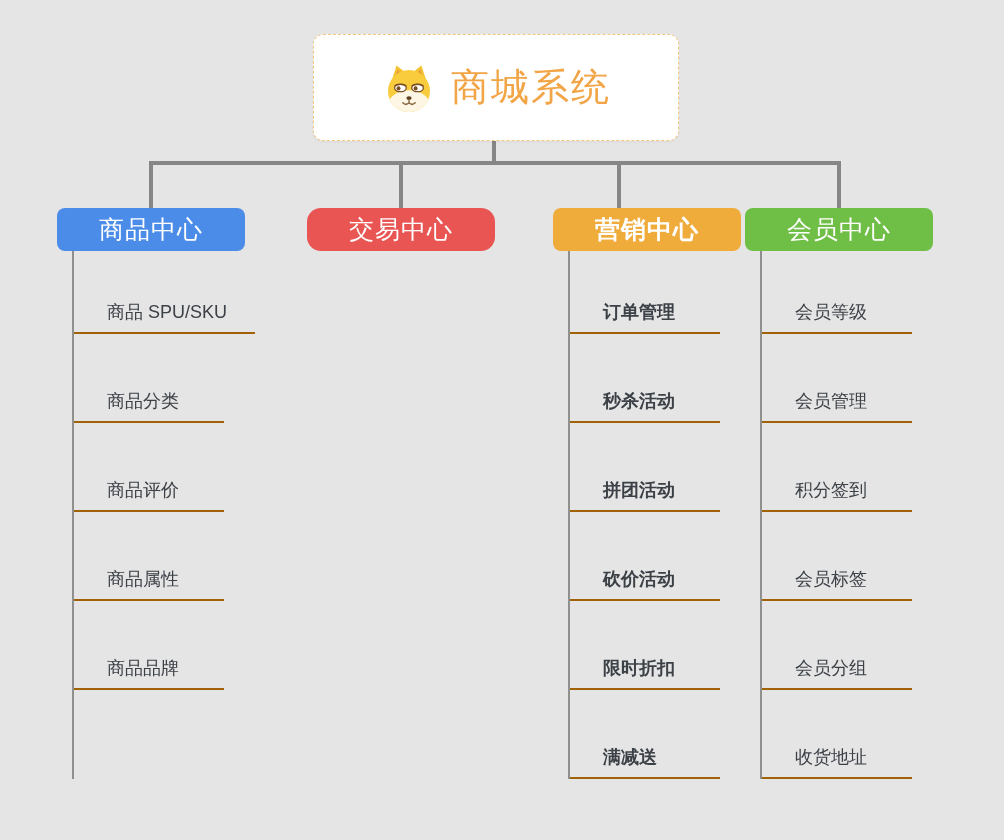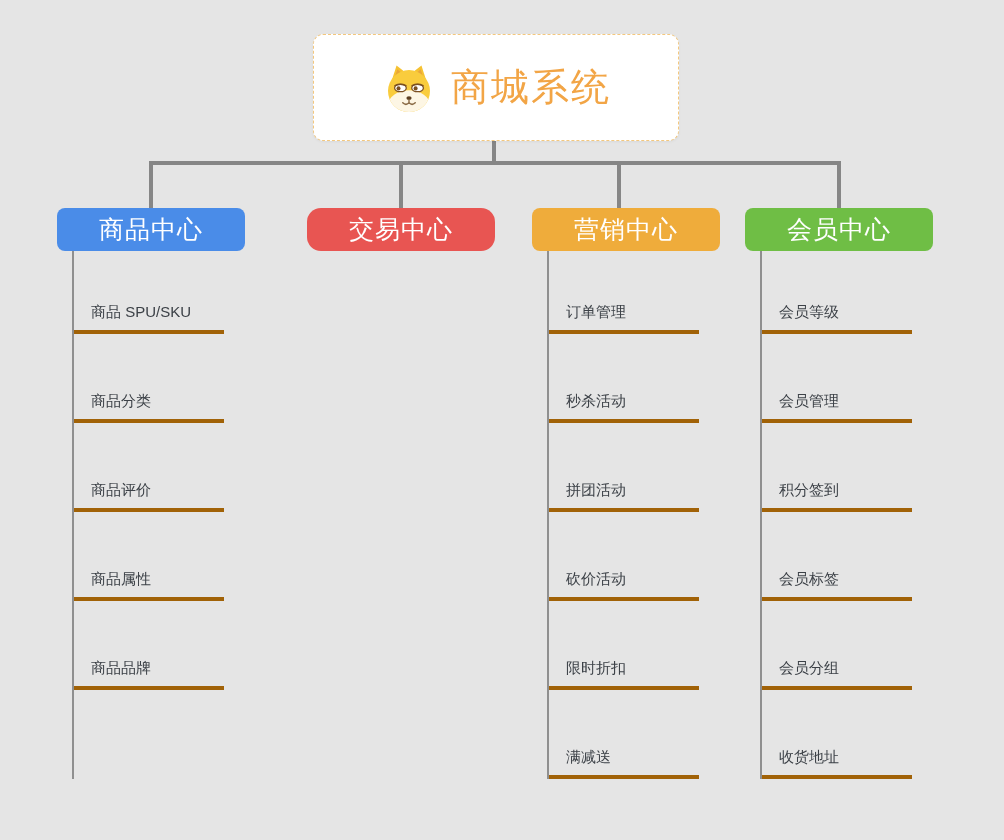--- a/index.html
+++ b/index.html
@@ -46,21 +46,21 @@
     color: #f2a546;
     letter-spacing: 2px;
     white-space: nowrap;
   }
   .dog-icon { width: 56px; height: 54px; flex: 0 0 auto; }
 
   
   .branch { position: absolute; top: 208px; }
   .branch.b0 { left: 57px;  }
   .branch.b1 { left: 307px; }
-  .branch.b2 { left: 532px; }
+  .branch.b2 { left: 553px; font-weight: bold; }
   .branch.b3 { left: 745px; }
 
   .branch-box {
     width: 188px;
     height: 43px;
     border-radius: 8px;
     color: #ffffff;
     font-size: 25px;
     letter-spacing: 1px;
     display: flex;
@@ -79,25 +79,25 @@
     left: 0; top: 0;
     width: 2px;
     height: 528px;
     background: #8f8f8f;
   }
   .leaf {
     box-sizing: border-box;
     height: 89px;
     display: flex;
     align-items: flex-end;
-    padding: 0 28px 8px 19px;
+    padding: 0 28px 8px 35px;
     width: max-content;
     min-width: 152px;
-    border-bottom: 4px solid #a16207;
-    font-size: 15px;
+    border-bottom: 2px solid #a16207;
+    font-size: 18px;
     color: #3c4147;
     white-space: nowrap;
   }
   .leaf:first-child { height: 83px; }
 </style>
 </head>
 <body>
 
 <div class="canvas">
 

